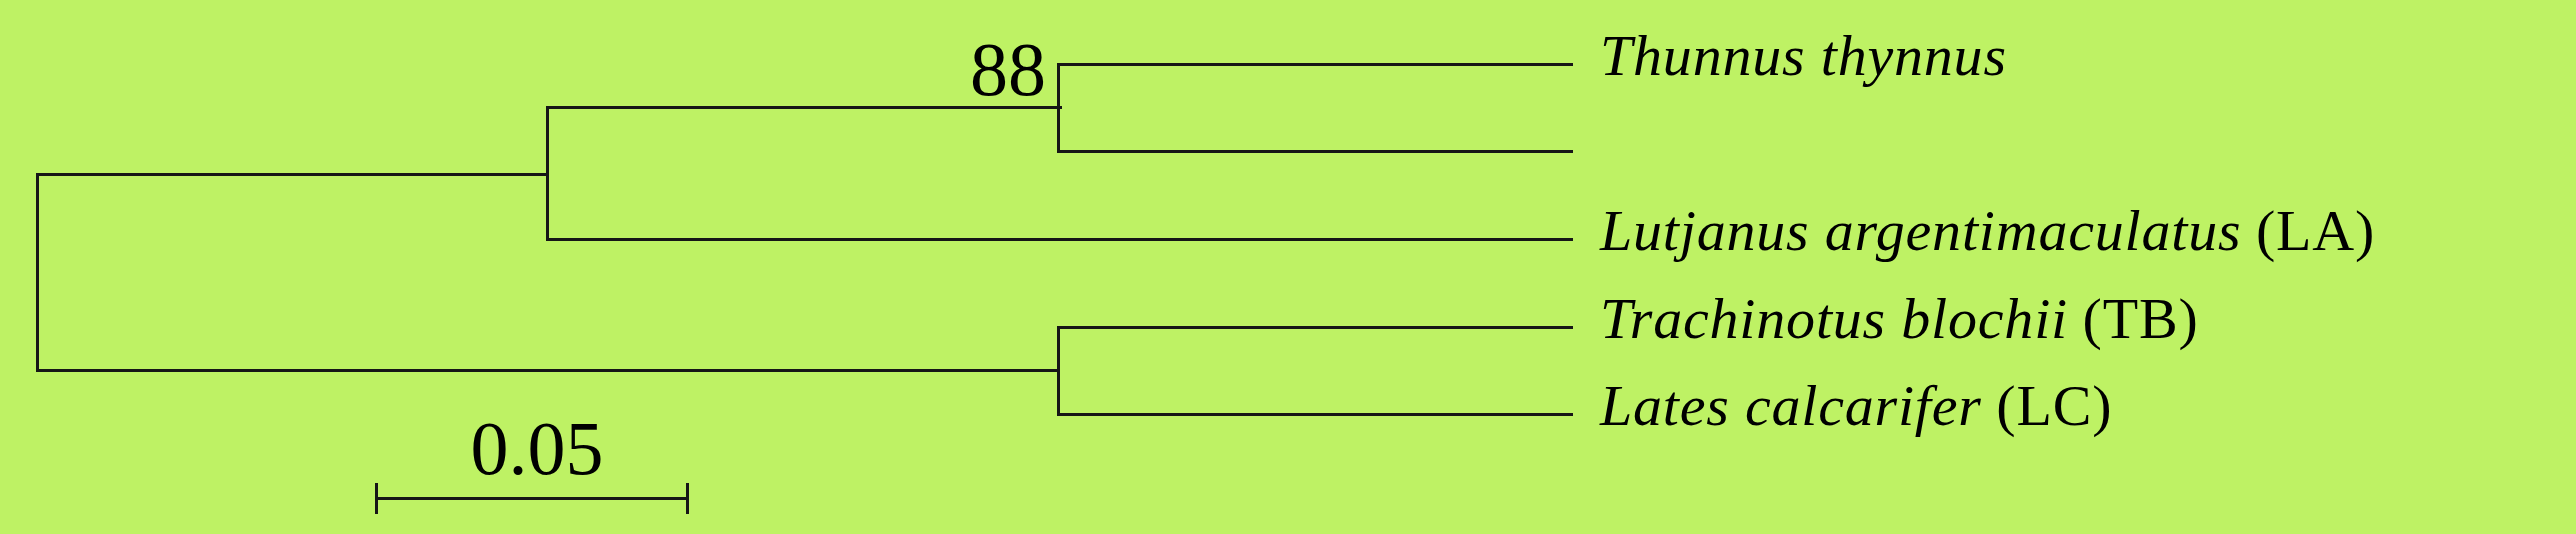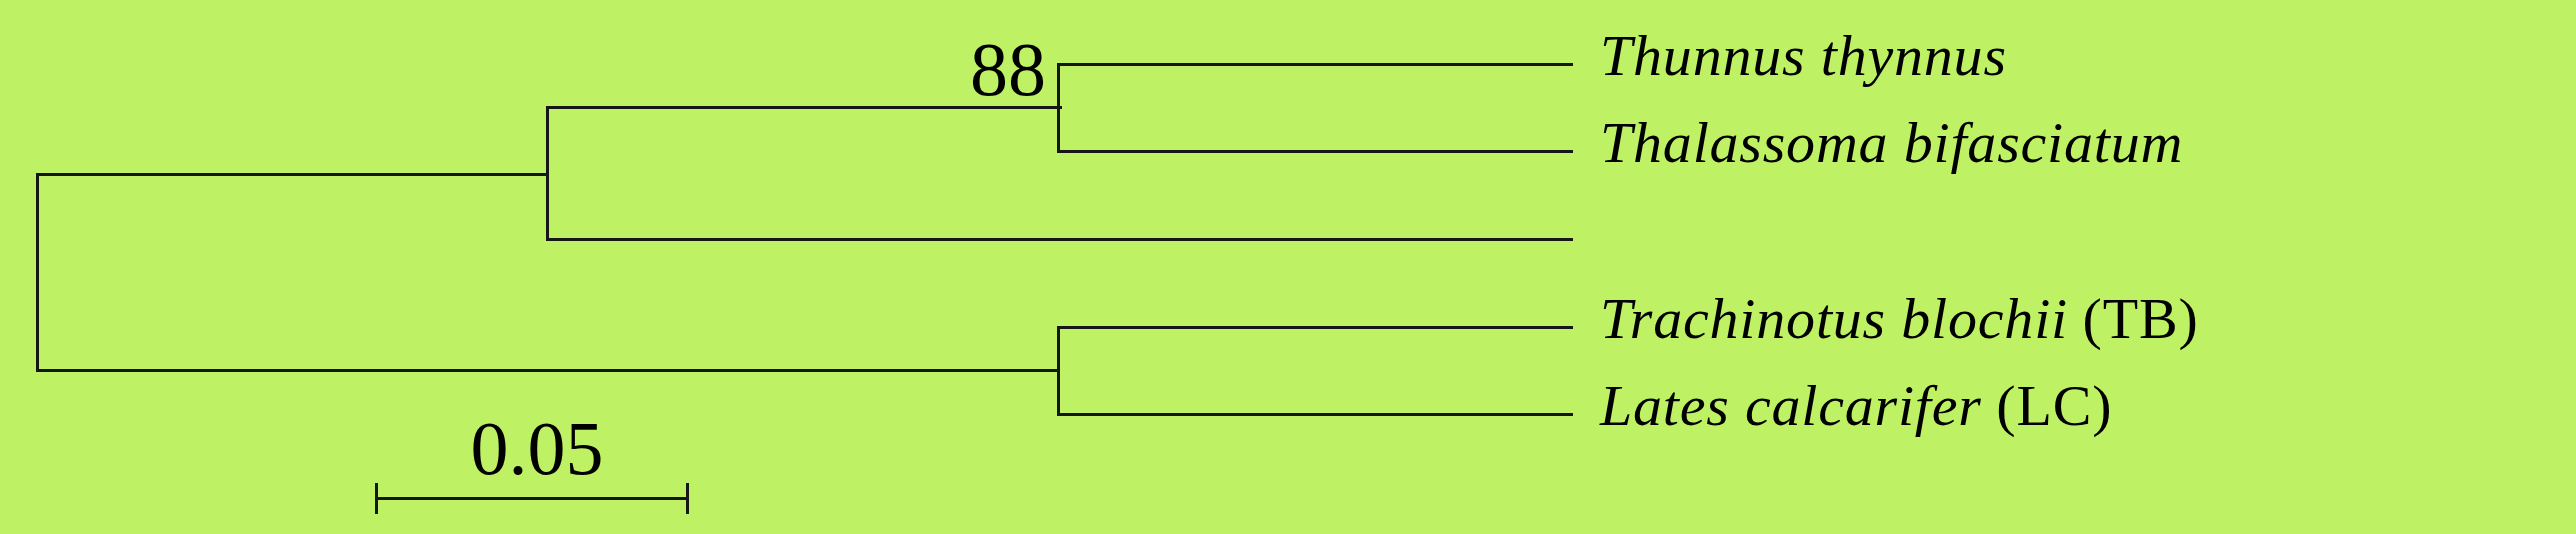--- a/index.html
+++ b/index.html
@@ -46,22 +46,22 @@
   <div class="ln" style="left:36px;  top:369px; width:1023px; height:3.2px;"></div>
   <div class="ln" style="left:1057px;top:326px; width:3.2px;    height:90px;"></div>
   <div class="ln" style="left:1057px;top:326px; width:516px;  height:3.2px;"></div>
   <div class="ln" style="left:1057px;top:413px; width:516px;  height:3.2px;"></div>
 
   <div class="bs" style="left:900px; top:25px;">88</div>
 
   <div class="tip" style="top:11.4px;">
     <span class="sci">Thunnus thynnus</span><span class="code"></span>
   </div>
-  <div class="tip" style="top:98px;">
-    <span class="sci">Thalassoma bifasciatum</span><span class="code"></span>
+  <div class="tip" style="top:186px;">
+    <span class="sci">Lutjanus argentimaculatus</span><span class="code">(LA)</span>
   </div>
   <div class="tip" style="top:274px;">
     <span class="sci">Trachinotus blochii</span><span class="code">(TB)</span>
   </div>
   <div class="tip" style="top:361px;">
     <span class="sci">Lates calcarifer</span><span class="code">(LC)</span>
   </div>
 
   <div class="scale-label" style="left:375px; top:404px;">0.05</div>
   <div class="ln" style="left:377px; top:497px; width:312px; height:3.2px;"></div>

